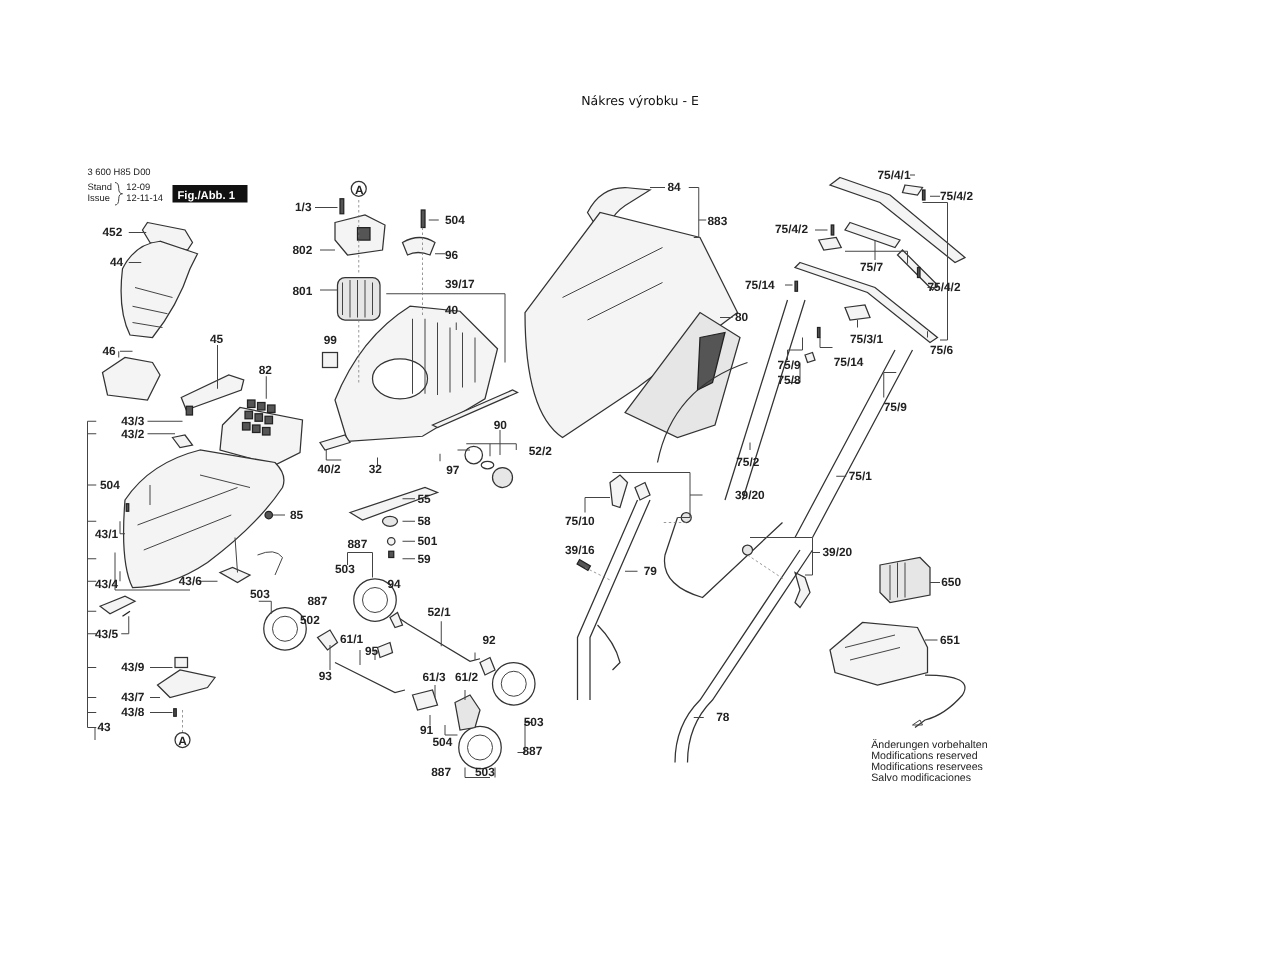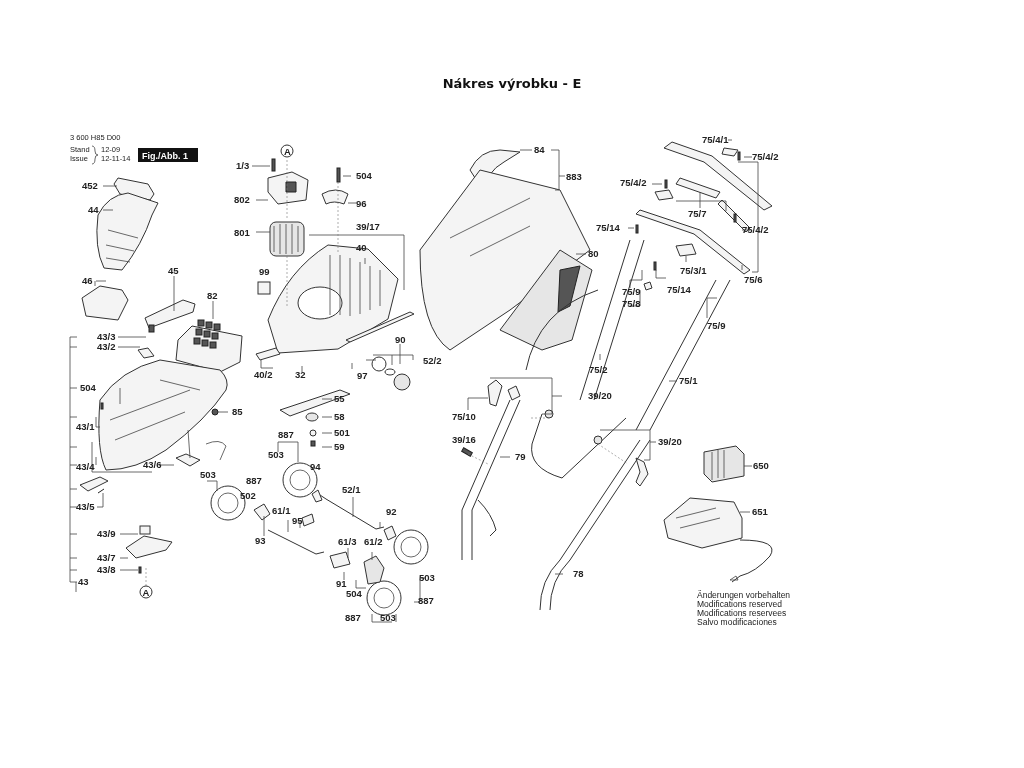--- a/index.html
+++ b/index.html
@@ -1,17 +1,17 @@
 <!DOCTYPE html>
 <html><head>
 <meta charset="utf-8">
 <style>
   html, body { margin:0; padding:0; background:#ffffff; }
   body { width:1024px; height:768px; position:relative; overflow:hidden; font-family:"Liberation Sans", sans-serif; color:#1a1a1a; }
-  #page-title { position:absolute; left:0; width:1024px; top:76px; text-align:center; font-family:"DejaVu Sans", sans-serif; font-weight:bold; font-size:13px; color:#111; }
+  #page-title { position:absolute; left:0; width:1024px; top:76px; text-align:center; font-family:"DejaVu Sans", sans-serif; font-weight:normal; font-size:10px; color:#111; }
   #diagram { position:absolute; left:0; top:0; width:1024px; height:768px; }
   .lbl { font-family:"Liberation Sans", sans-serif; font-weight:bold; font-size:9.5px; fill:#222; }
   .meta { font-family:"Liberation Sans", sans-serif; font-size:7.5px; fill:#222; }
   .figbox { fill:#111; }
   .figtxt { font-family:"Liberation Sans", sans-serif; font-weight:bold; font-size:9px; fill:#fff; }
   .note { font-family:"Liberation Sans", sans-serif; font-size:8.5px; fill:#222; }
   .ld { stroke:#444; stroke-width:0.8; fill:none; }
   .dash { stroke:#777; stroke-width:0.6; fill:none; stroke-dasharray:2 2; }
   .part { stroke:#333; stroke-width:1; fill:#f4f4f4; }
   .part2 { stroke:#333; stroke-width:1; fill:#e6e6e6; }

